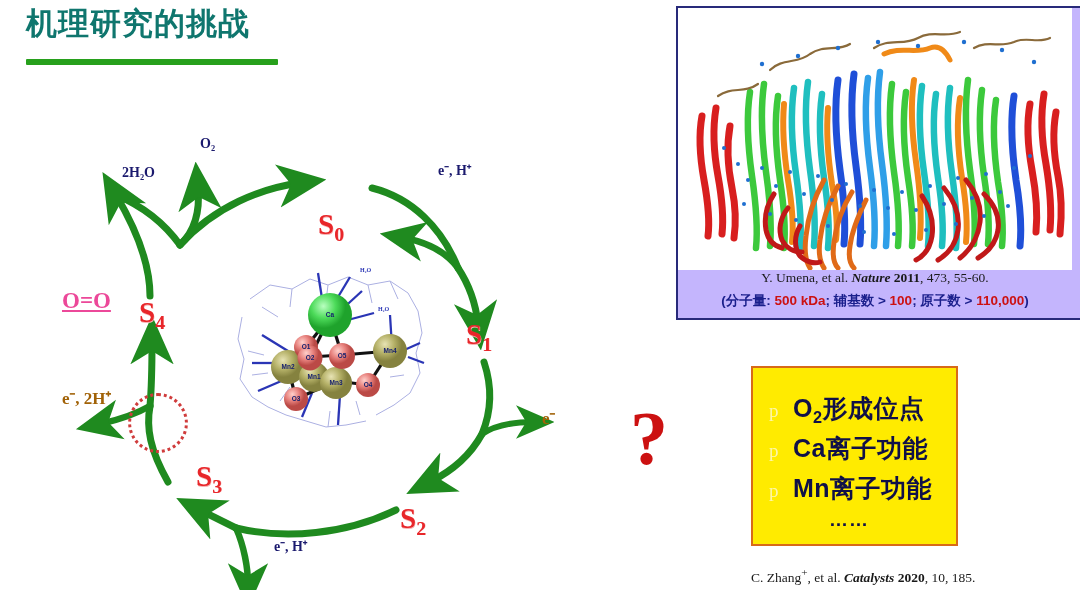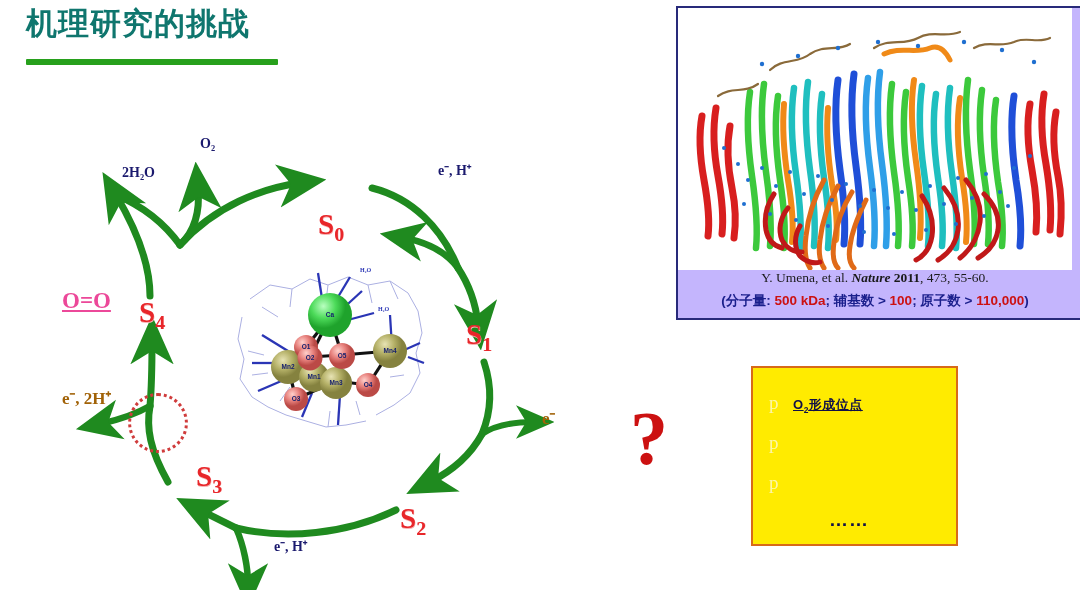--- a/index.html
+++ b/index.html
@@ -75,21 +75,21 @@
     position:absolute;left:751px;top:366px;width:207px;height:180px;
     background:#ffeb00;border:2px solid #d86a18;box-sizing:border-box;
   }
   .qb-row{position:absolute;left:16px;display:flex;align-items:baseline;}
   .qb-bullet{
     font-family:"Liberation Serif",serif;font-size:19px;color:#fdf6a8;
     width:24px;display:inline-block;
   }
   .qb-text{
     font-family:"Liberation Sans",sans-serif;font-weight:bold;
-    font-size:13px;color:#101048;letter-spacing:0.5px;text-decoration:underline;
+    font-size:25px;color:#101048;letter-spacing:0.5px;
   }
   .qb-text sub{font-size:.65em;}
   #qb-ellipsis{
     position:absolute;left:76px;top:141px;
     font-family:"Liberation Sans",sans-serif;font-weight:bold;
     font-size:19px;color:#101048;letter-spacing:1px;
   }
 
   #bottom-citation{
     position:absolute;left:751px;top:566px;width:320px;
@@ -392,21 +392,24 @@
     <div id="psii-subcaption"><span>(分子量: </span><span class="num">500 kDa</span><span>; 辅基数 &gt; </span><span class="num">100</span><span>; 原子数 &gt; </span><span class="num">110,000</span><span>)</span></div>
   </div>
 
   <div id="question-box">
     <div class="qb-row" style="top:24px;">
       <span class="qb-bullet">p</span>
       <span class="qb-text"><span>O</span><sub>2</sub><span>形成位点</span></span>
     </div>
     <div class="qb-row" style="top:64px;">
       <span class="qb-bullet">p</span>
+      <span class="qb-text">Ca离子功能</span>
     </div>
     <div class="qb-row" style="top:104px;">
       <span class="qb-bullet">p</span>
+      <span class="qb-text">Mn离子功能</span>
     </div>
     <div id="qb-ellipsis">……</div>
   </div>
 
+  <div id="bottom-citation"><span>C. Zhang</span><sup>+</sup><span>, et al. </span><em>Catalysts</em> <b>2020</b><span>, 10, 185.</span></div>
 
 </div>
 
 </body></html>

